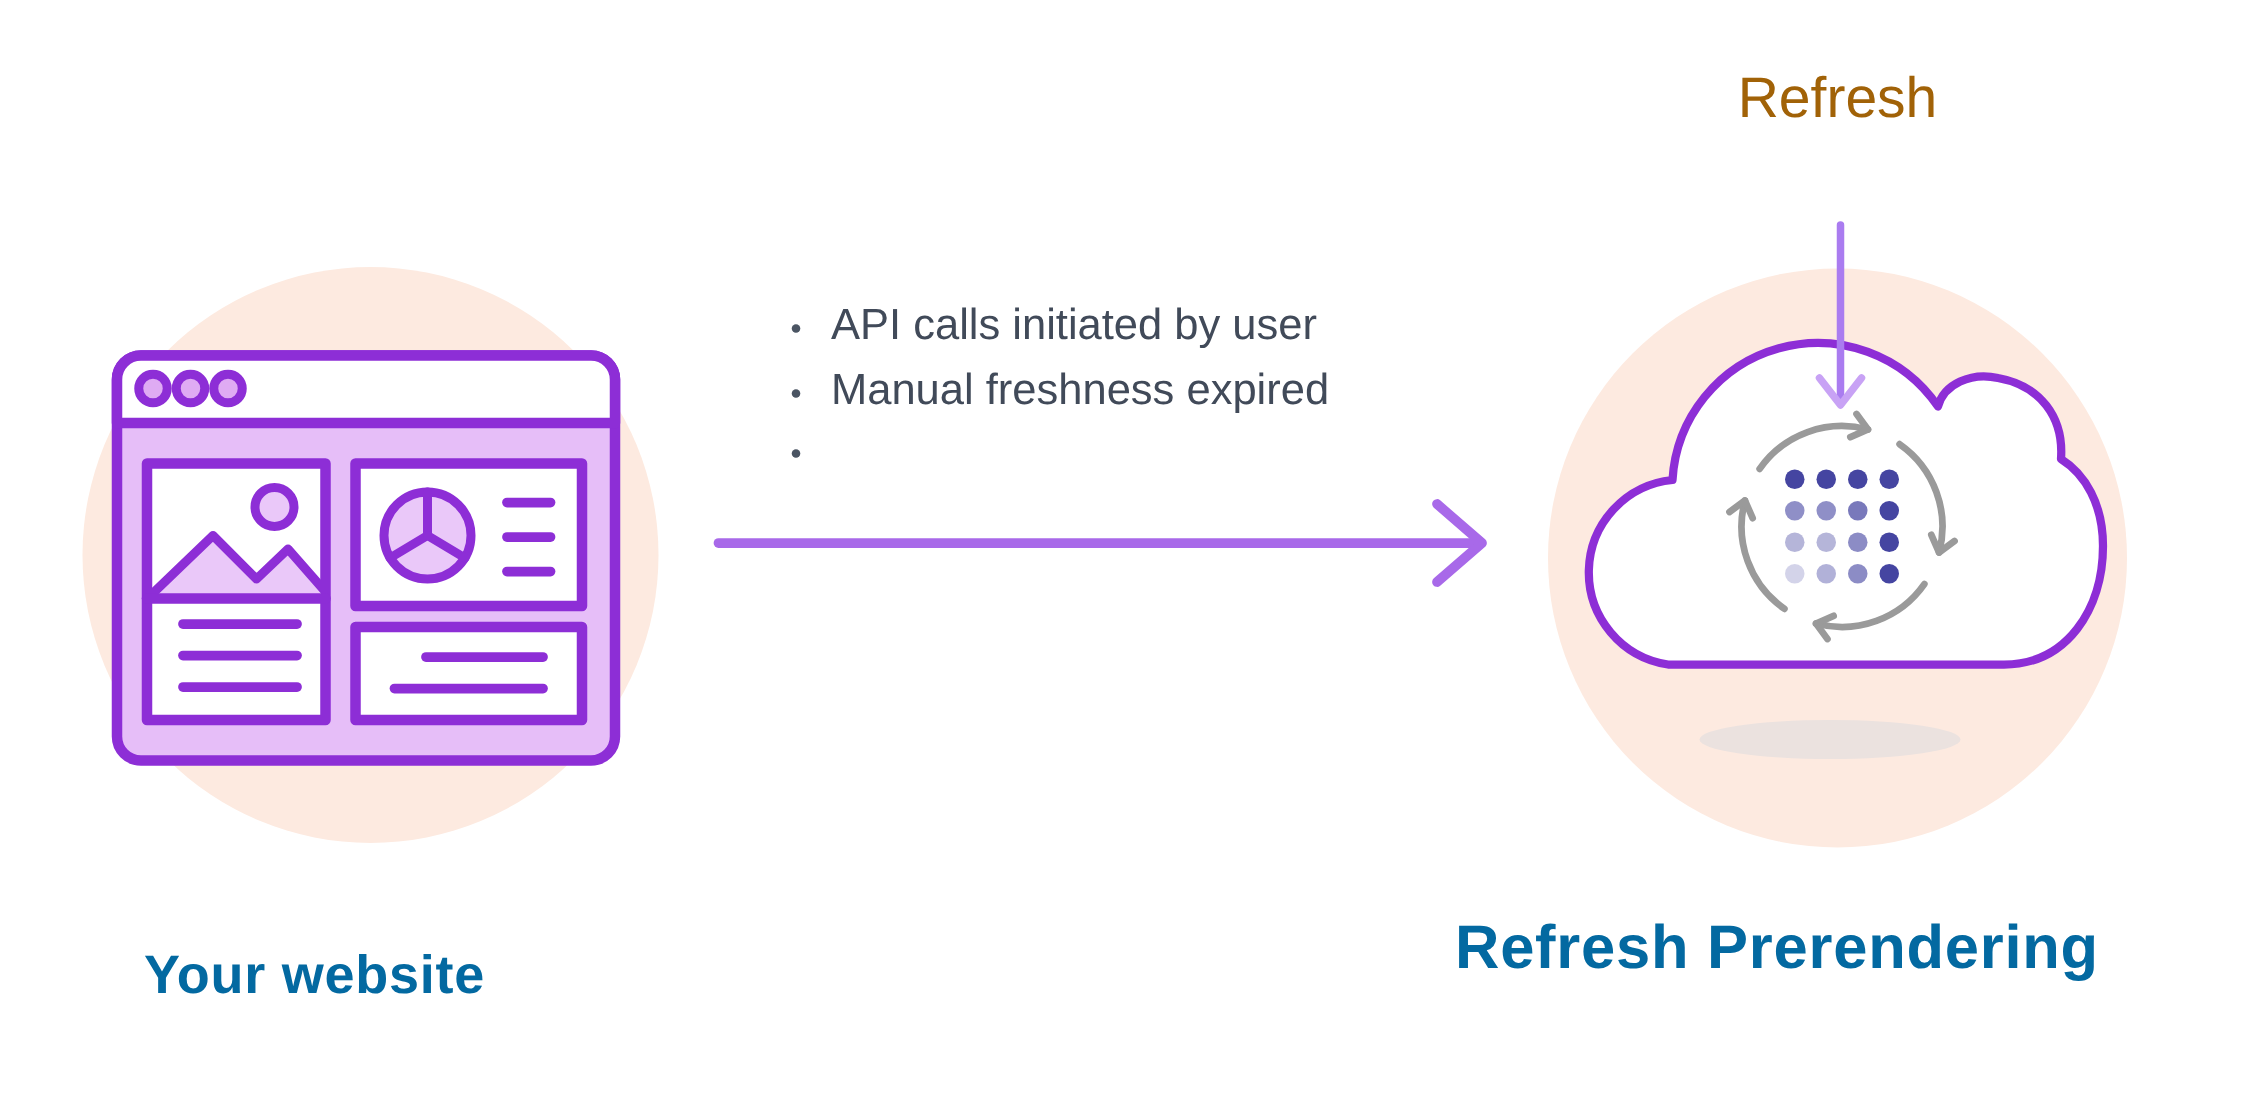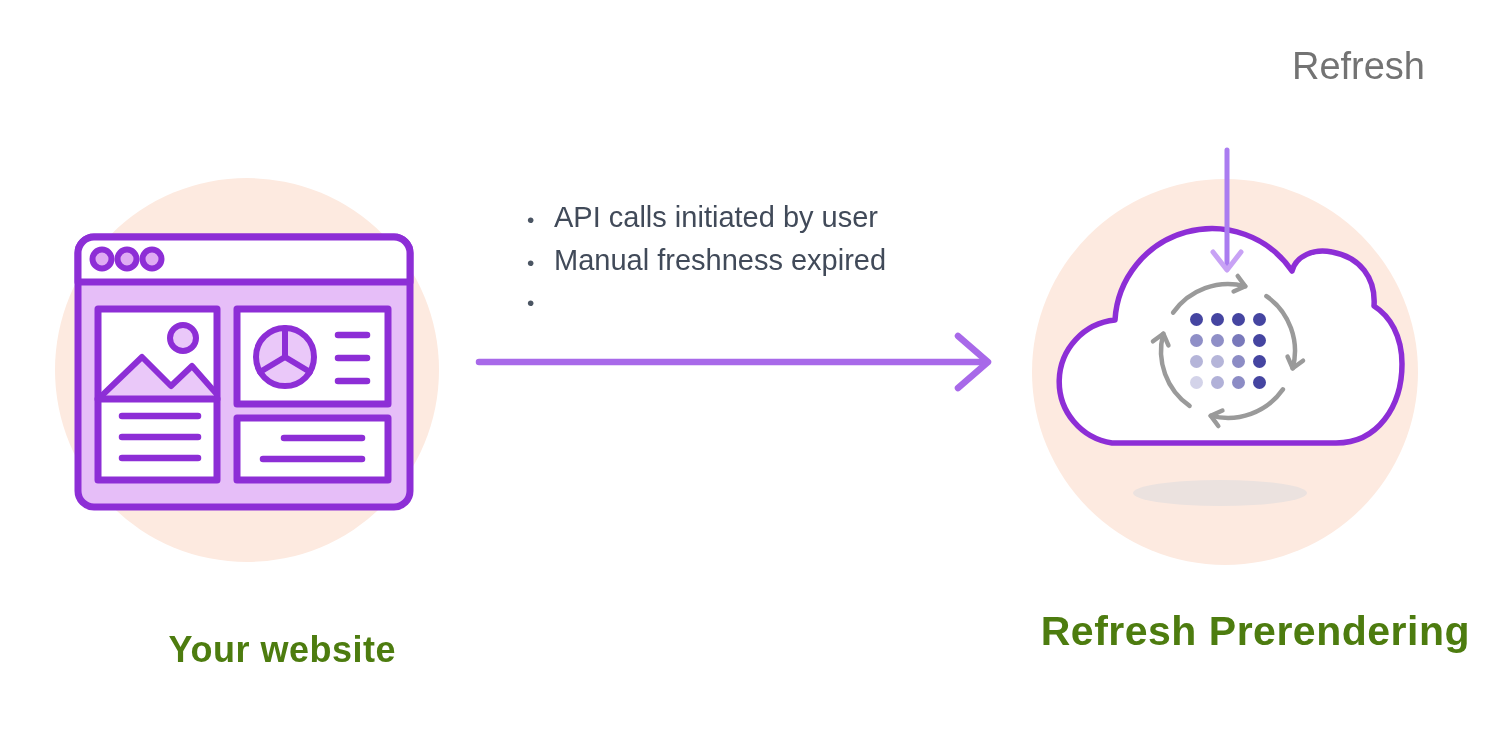--- a/index.html
+++ b/index.html
@@ -1,24 +1,24 @@
 <!DOCTYPE html>
 <html><head>
 <meta charset="utf-8">
 <style>
   html,body{margin:0;padding:0;background:#ffffff;}
   .stage{
     position:relative;width:1500px;height:744px;overflow:hidden;background:#ffffff;
     font-family:"Liberation Sans","DejaVu Sans",sans-serif;color:#3d4556;
   }
   .abs{position:absolute;}
-  .heading{font-weight:bold;text-align:right;color:#4d7c0f;letter-spacing:0.5px;}
+  .heading{font-weight:bold;text-align:left;color:#0369a1;letter-spacing:0.5px;}
   .heading-left{left:96px;top:629px;width:300px;font-size:36px;}
   .heading-right{left:970px;top:608px;width:500px;font-size:41px;}
-  .annotation{left:1025px;top:41px;width:400px;text-align:right;font-size:38px;line-height:50px;color:#737373;}
+  .annotation{left:1025px;top:41px;width:400px;text-align:center;font-size:38px;line-height:50px;color:#a16207;}
   ul.bullets{left:527px;top:197px;margin:0;padding:0;list-style:none;}
   ul.bullets li{display:flex;align-items:baseline;font-size:29px;line-height:40px;color:#414a59;}
   ul.bullets .dot{width:27px;font-size:21px;color:#4b5563;flex:0 0 27px;}
   svg{display:block;}
 </style>
 </head>
 <body>
 
 <div class="stage">
 

